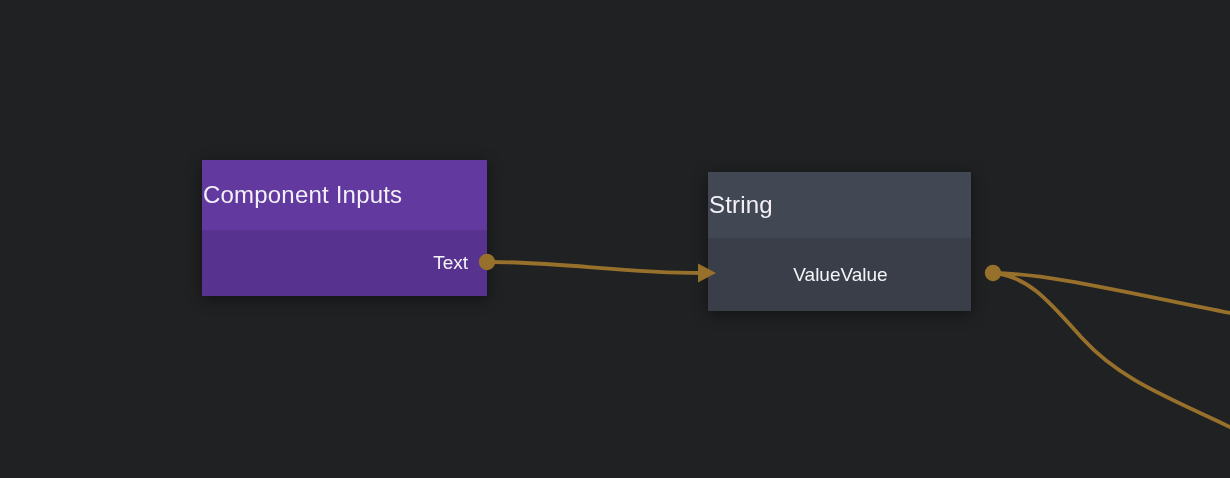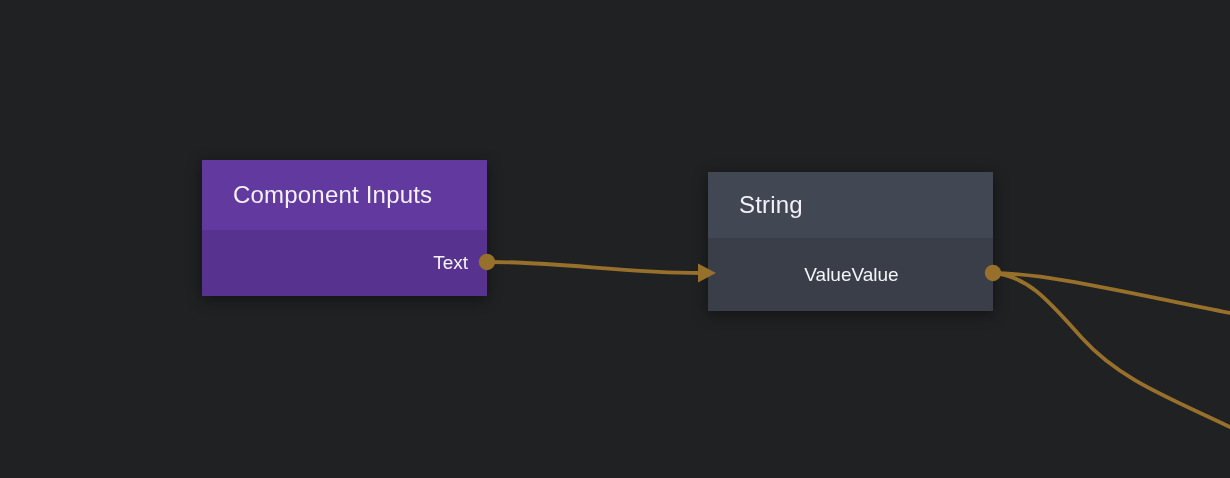--- a/index.html
+++ b/index.html
@@ -26,21 +26,21 @@
     pointer-events: auto;
   }
   .node {
     position: absolute;
     z-index: 2;
     box-shadow: 0 3px 14px rgba(0,0,0,0.45);
   }
   .node-header {
     display: flex;
     align-items: center;
-    padding: 0 31px;
+    padding: 0 1px;
     font-size: 24px;
     letter-spacing: 0.2px;
     color: #f3f1f7;
     white-space: nowrap;
   }
   .node-body {
     display: flex;
     flex-direction: column;
     justify-content: center;
   }
@@ -52,21 +52,21 @@
     font-size: 19px;
     color: #f5f4f8;
     white-space: nowrap;
   }
   
   .node-component-inputs { left: 202px; top: 160px; width: 285px; }
   .node-component-inputs .node-header { height: 70px; }
   .node-component-inputs .node-body { height: 66px; }
   .node-component-inputs .port-row { justify-content: flex-end; padding-right: 19px; }
   
-  .node-string { left: 708px; top: 172px; width: 285px; }
+  .node-string { left: 708px; top: 172px; width: 263px; }
   .node-string .node-header { height: 66px; }
   .node-string .node-body { height: 73px; }
 </style>
 </head>
 <body style="background: rgb(32, 33, 34);">
 
 <div class="node node-component-inputs">
   <div class="node-header" style="background: rgb(98, 57, 158);">
     <span>Component Inputs</span>
   </div>

